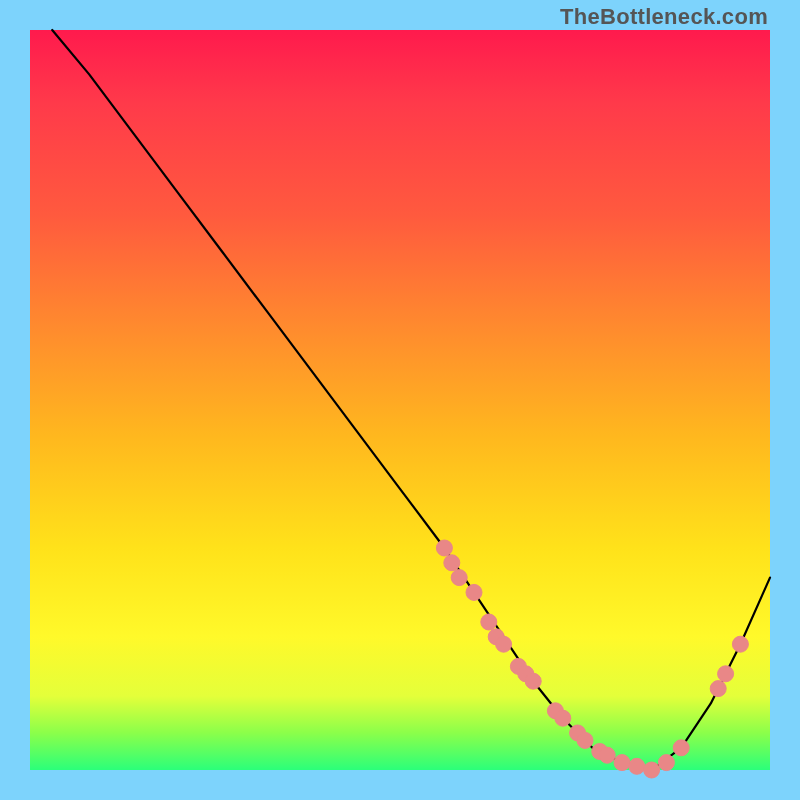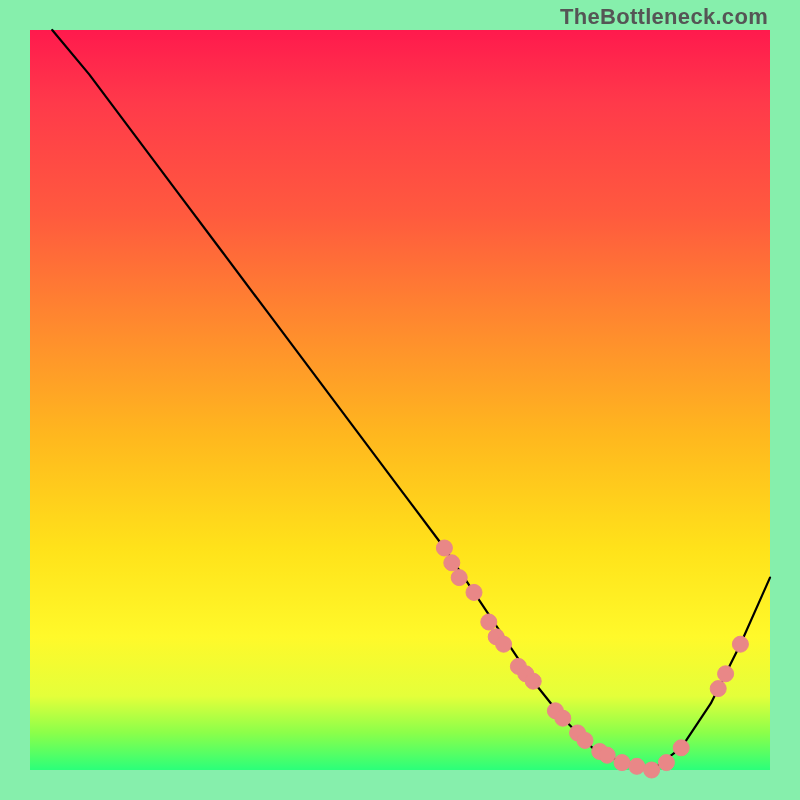--- a/index.html
+++ b/index.html
@@ -8,21 +8,21 @@
     width: 800px;
     height: 800px;
     background: #000;
     overflow: hidden;
     font-family: Arial, Helvetica, sans-serif;
   }
   .frame {
     position: relative;
     width: 800px;
     height: 800px;
-    background: #86efac;
+    background: #7dd3fc;
   }
   .plot-area {
     position: absolute;
     left: 30px;
     top: 30px;
     width: 740px;
     height: 740px;
     
     background: linear-gradient(
       to bottom,

